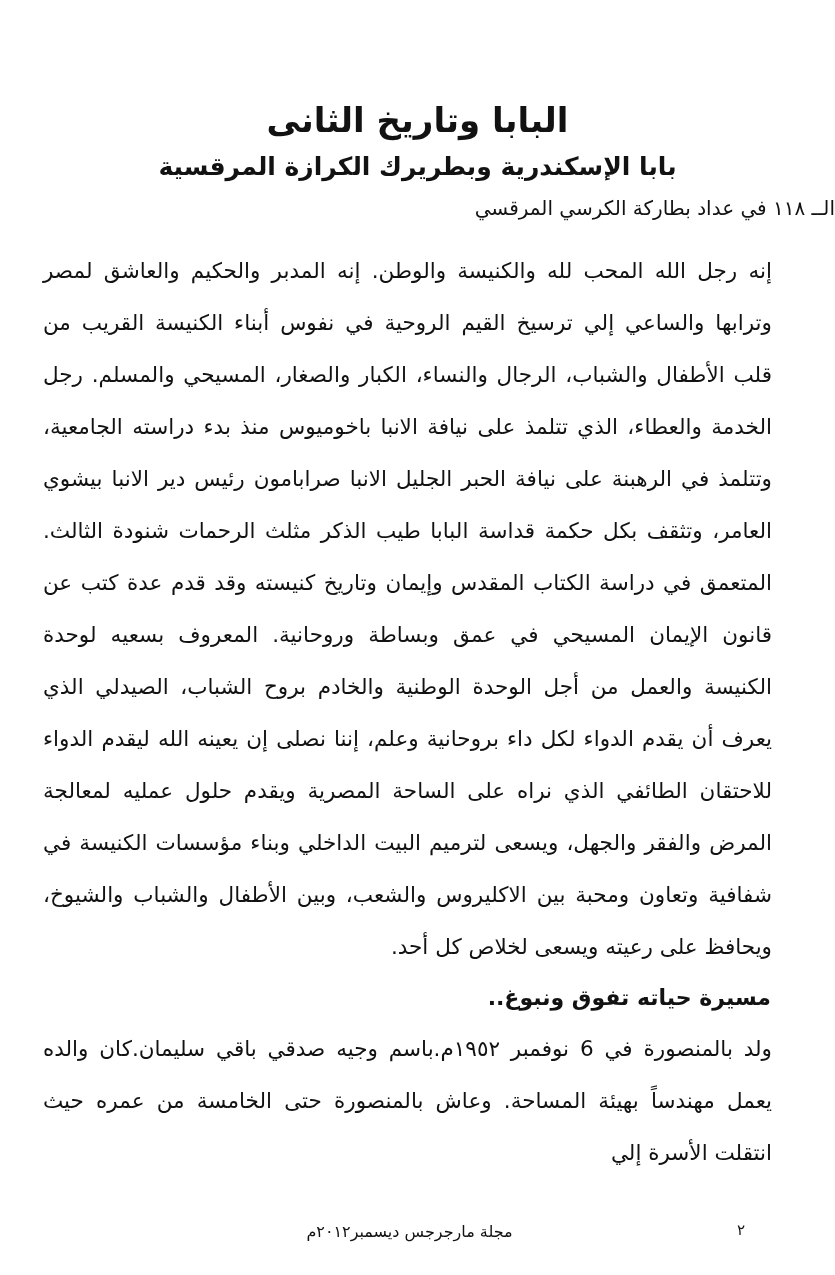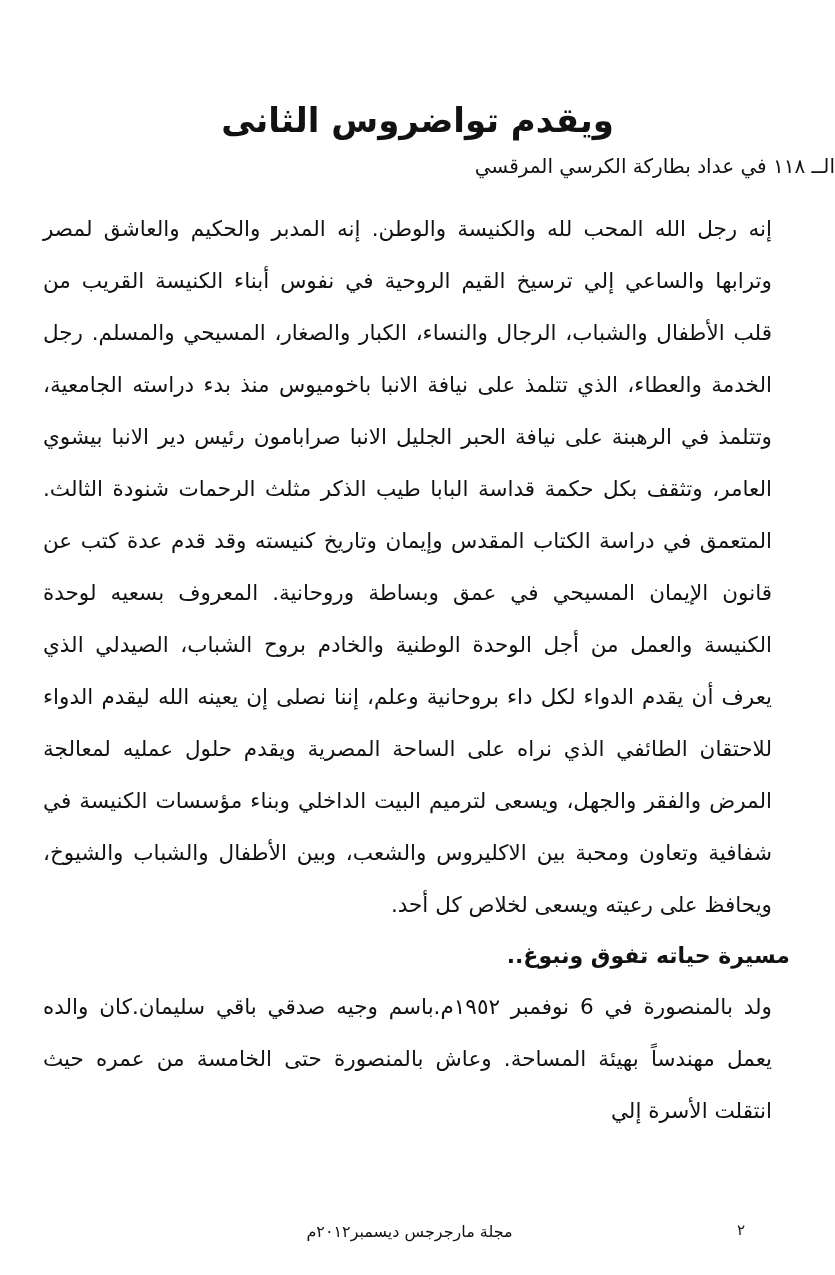--- a/index.html
+++ b/index.html
@@ -47,21 +47,21 @@
     line-height: 2.0;
   }
   .body-text {
     margin: 24px 63px 0 43px;
     font-size: 21.5px;
     line-height: 52px;
     text-align: justify;
     text-justify: inter-word;
   }
   .section-heading {
-    margin: 0 45px;
+    margin: 0 64px;
     font-size: 22px;
     font-weight: bold;
     line-height: 50px;
     text-align: right;
   }
   .footer-journal {
     position: absolute;
     left: 0;
     right: 16px;
     bottom: 34px;
@@ -74,21 +74,22 @@
     bottom: 36px;
     font-size: 15px;
   }
 </style>
 </head>
 <body>
 
 <div class="page">
 
   <div class="header">
-    <div class="title">ويقدم تواضروس الثانى</div>
+    <div class="title">البابا وتاريخ الثانى</div>
+    <div class="subtitle">بابا الإسكندرية وبطريرك الكرازة المرقسية</div>
     <div class="ordinal">الــ ١١٨ في عداد بطاركة الكرسي المرقسي</div>
   </div>
 
   <div class="body-text">إنه رجل الله المحب لله والكنيسة والوطن. إنه المدبر والحكيم والعاشق لمصر وترابها والساعي إلي ترسيخ القيم الروحية في نفوس أبناء الكنيسة القريب من قلب الأطفال والشباب، الرجال والنساء، الكبار والصغار، المسيحي والمسلم. رجل الخدمة والعطاء، الذي تتلمذ على نيافة الانبا باخوميوس منذ بدء دراسته الجامعية، وتتلمذ في الرهبنة على نيافة الحبر الجليل الانبا صرابامون رئيس دير الانبا بيشوي العامر، وتثقف بكل حكمة قداسة البابا طيب الذكر مثلث الرحمات شنودة الثالث. المتعمق في دراسة الكتاب المقدس وإيمان وتاريخ كنيسته وقد قدم عدة كتب عن قانون الإيمان المسيحي في عمق وبساطة وروحانية. المعروف بسعيه لوحدة الكنيسة والعمل من أجل الوحدة الوطنية والخادم بروح الشباب، الصيدلي الذي يعرف أن يقدم الدواء لكل داء بروحانية وعلم، إننا نصلى إن يعينه الله ليقدم الدواء للاحتقان الطائفي الذي نراه على الساحة المصرية ويقدم حلول عمليه لمعالجة المرض والفقر والجهل، ويسعى لترميم البيت الداخلي وبناء مؤسسات الكنيسة في شفافية وتعاون ومحبة بين الاكليروس والشعب، وبين الأطفال والشباب والشيوخ، ويحافظ على رعيته ويسعى لخلاص كل أحد.</div>
 
   <div class="section-heading">مسيرة حياته تفوق ونبوغ..</div>
 
   <div class="body-text" style="margin-top:0;">ولد بالمنصورة في 6 نوفمبر ١٩٥٢م.باسم وجيه صدقي باقي سليمان.كان والده يعمل مهندساً بهيئة المساحة. وعاش بالمنصورة حتى الخامسة من عمره حيث انتقلت الأسرة إلي</div>
 
   <div class="footer-journal">مجلة مارجرجس ديسمبر٢٠١٢م</div>

